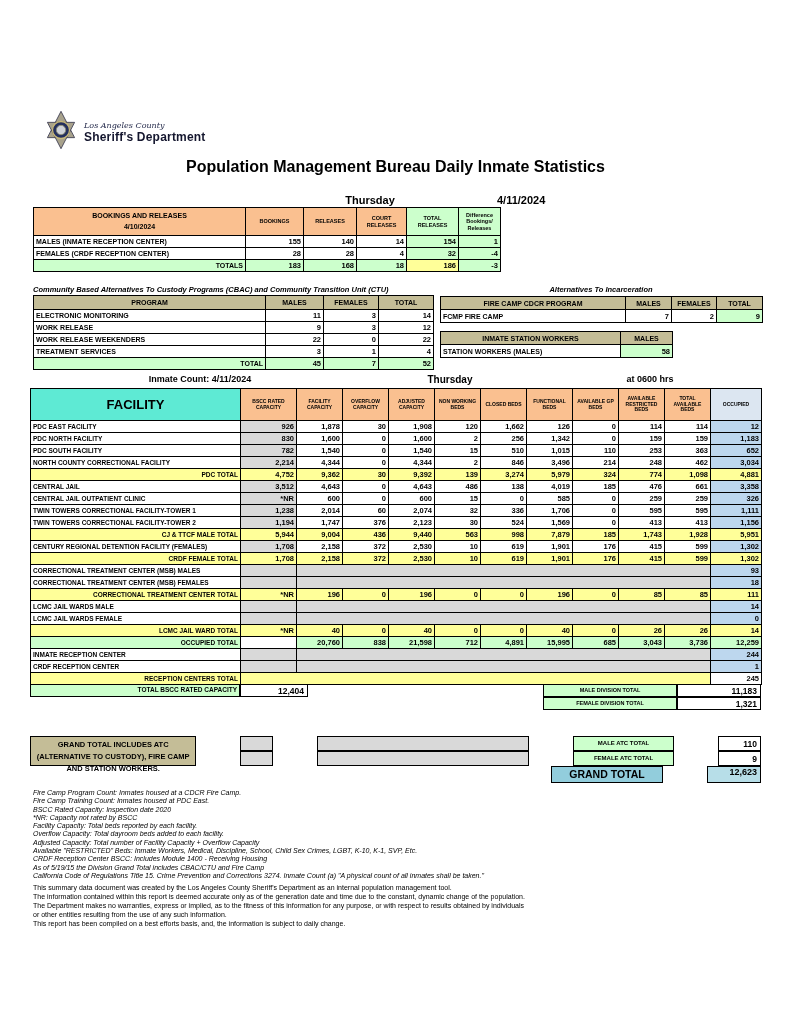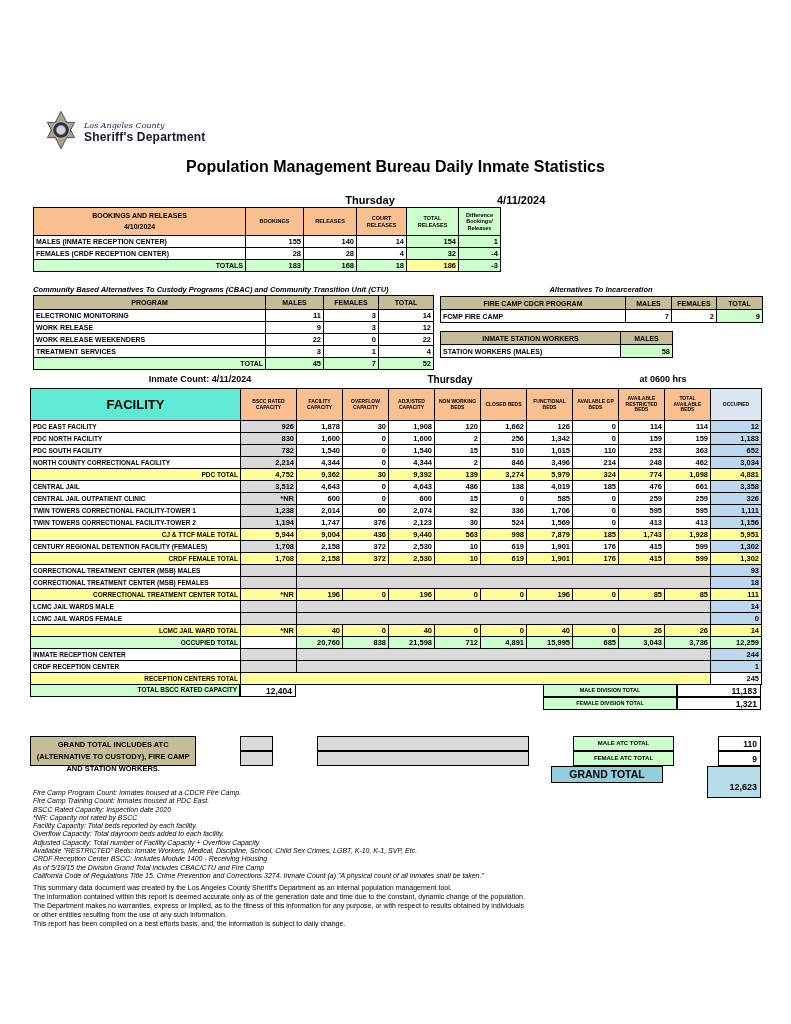--- a/index.html
+++ b/index.html
@@ -43,21 +43,21 @@
   #alt-title { left:440px; top:285px; width:322px; text-align:center; }
   #firecamp-table { left:440px; top:296px; width:322px; border:1.5px solid #000; }
   #firecamp-table tr { height:13px; }
   #station-table { left:440px; top:331px; width:232px; border:1.5px solid #000; }
   #station-table tr { height:13px; }
 
   
   #count-row { left:30px; top:374px; width:731px; height:13px; }
   #count-label { position:absolute; left:60px; width:220px; text-align:center; font-size:9px; font-weight:bold; }
   #count-day   { position:absolute; left:330px; width:180px; text-align:center; font-size:10px; font-weight:bold; }
-  #count-time  { position:absolute; left:573px; width:120px; text-align:center; font-size:9px; font-weight:bold; }
+  #count-time  { position:absolute; left:560px; width:120px; text-align:center; font-size:9px; font-weight:bold; }
 
   
   #facility-table { left:30px; top:388px; width:731px; border:1.5px solid #000; }
   #facility-table tr { height:12px; }
   #facility-table tr.hd { height:32px; }
   .fac-name-th { background:#5eead4; font-size:13px; font-weight:bold; text-align:center; }
   .fac-th { background:#FAC090; font-size:5px; font-weight:bold; text-align:center; white-space:normal; line-height:1.15; text-transform:uppercase; padding:0 1px; }
   .fac-th.occ-th { background:#DCE6F1; }
   .flbl { font-size:6.5px; font-weight:bold; }
   .bscc { background:#D9D9D9; }
@@ -81,21 +81,21 @@
   
   #grand-block { left:30px; top:736px; width:731px; }
   .gb-line { display:flex; height:15px;gap:44px; }
   .gb-note { background:#C4BD97; width:220px; border:1.5px solid #000; font-size:7.5px; font-weight:bold; text-align:center; height:30px; padding-top:2px; white-space:normal; line-height:1.6; }
   .gb-gray-sm { background:#D9D9D9; width:43px; border:1px solid #000; }
   .gb-gray-lg { background:#D9D9D9; width:280px; border:1px solid #000; }
   .gb-lbl { background:#CCFFCC; width:134px; border:1px solid #000; font-size:6px; font-weight:bold; text-align:center; padding-top:3px; }
   .gb-val { background:#fff; width:54px; border:1px solid #000; font-size:8.5px; font-weight:bold; text-align:right; padding:2px 3px; }
   .gt-line { height:17px; }
   .gt-lbl { background:#92CDDC; width:112px; border:1.5px solid #000; font-size:10.5px; font-weight:bold; text-align:center; padding-top:1px; }
-  .gt-val { background:#B7DEE8; width:54px; border:1.5px solid #000; border-left:1px solid #000; font-size:9px; font-weight:bold; text-align:right; padding:15px 3px; }
+  .gt-val { background:#B7DEE8; width:54px; border:1.5px solid #000; border-left:1px solid #000; font-size:9px; font-weight:bold; text-align:right; padding:0 3px; }
 
   
   #footnotes { left:33px; top:789px; width:720px; }
   .fn-line { font-size:7px; font-style:italic; line-height:8.3px; }
   #disclaimer { left:33px; top:883px; width:740px; }
   .dc-line { font-size:7px; line-height:9px; }
 </style>
 </head>
 <body>
 
@@ -555,21 +555,21 @@
           <td class="flbl right">RECEPTION CENTERS TOTAL</td>
           <td colspan="10"></td>
           <td class="num white-cell">245</td>
         </tr>
       </tbody>
   </table>
 
   <div class="abs" id="bottom-summary">
     <div class="bs-line">
       <div class="cell bs-lbl-green" style="width:210px">TOTAL BSCC RATED CAPACITY</div>
-      <div class="cell bs-val" style="width:56px">12,404</div>
+      <div class="cell bs-val" style="width:68px">12,404</div>
       <div class="bs-spacer"></div>
       <div class="cell sm-green" style="width:134px">MALE DIVISION TOTAL</div>
       <div class="cell bs-val" style="width:84px">11,183</div>
     </div>
     <div class="bs-line">
       <div class="bs-spacer"></div>
       <div class="cell sm-green" style="width:134px">FEMALE DIVISION TOTAL</div>
       <div class="cell bs-val" style="width:84px">1,321</div>
     </div>
   </div>

